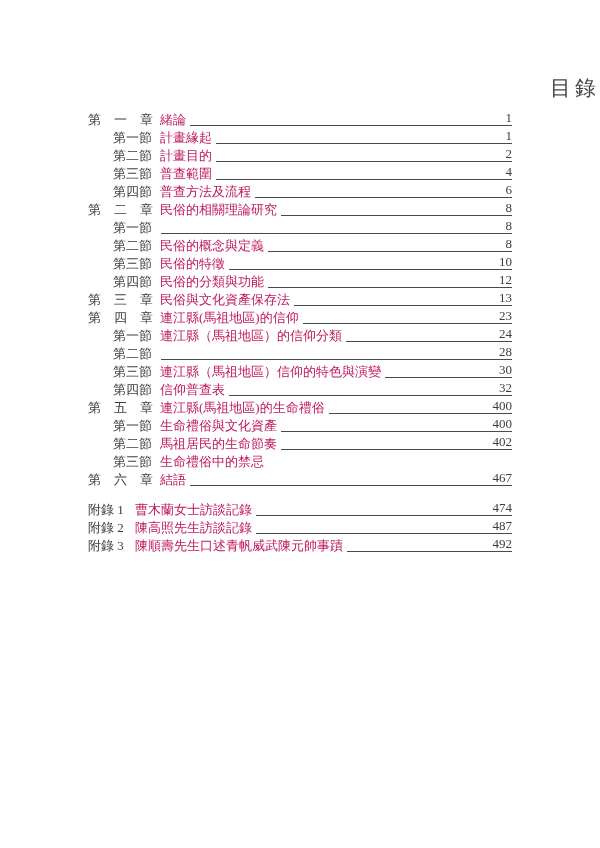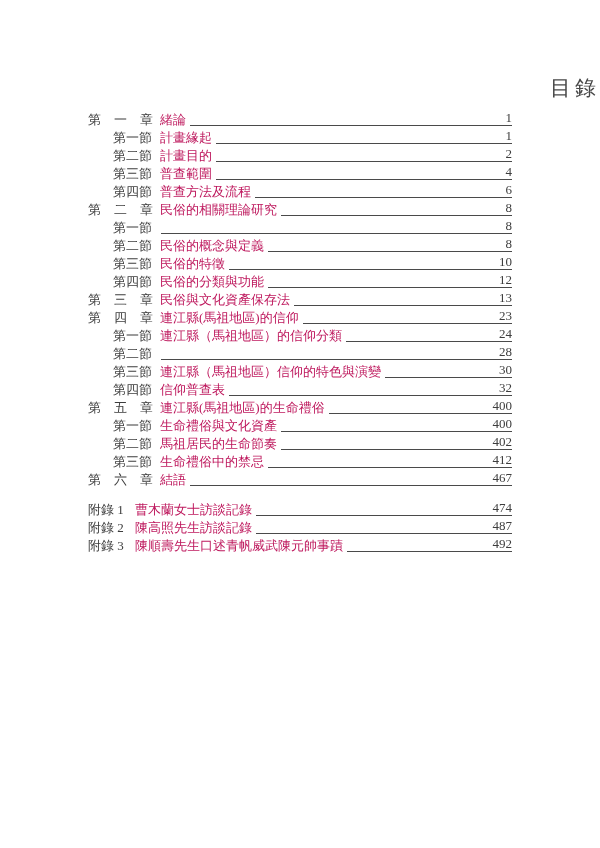--- a/index.html
+++ b/index.html
@@ -208,23 +208,20 @@
       <div class="row section">
     <span class="label">第二節</span>
     <span class="title">馬祖居民的生命節奏</span>
     <span class="fill">
       <span class="num">402</span>
     </span>
   </div>
       <div class="row section">
     <span class="label">第三節</span>
     <span class="title">生命禮俗中的禁忌</span>
-    <span class="fill">
-      <span class="num">412</span>
-    </span>
   </div>
       <div class="row chapter">
     <span class="label">第　六　章</span>
     <span class="title">結語</span>
     <span class="fill">
       <span class="num">467</span>
     </span>
   </div>
       <div class="spacer-row"></div>
       <div class="row appendix">

